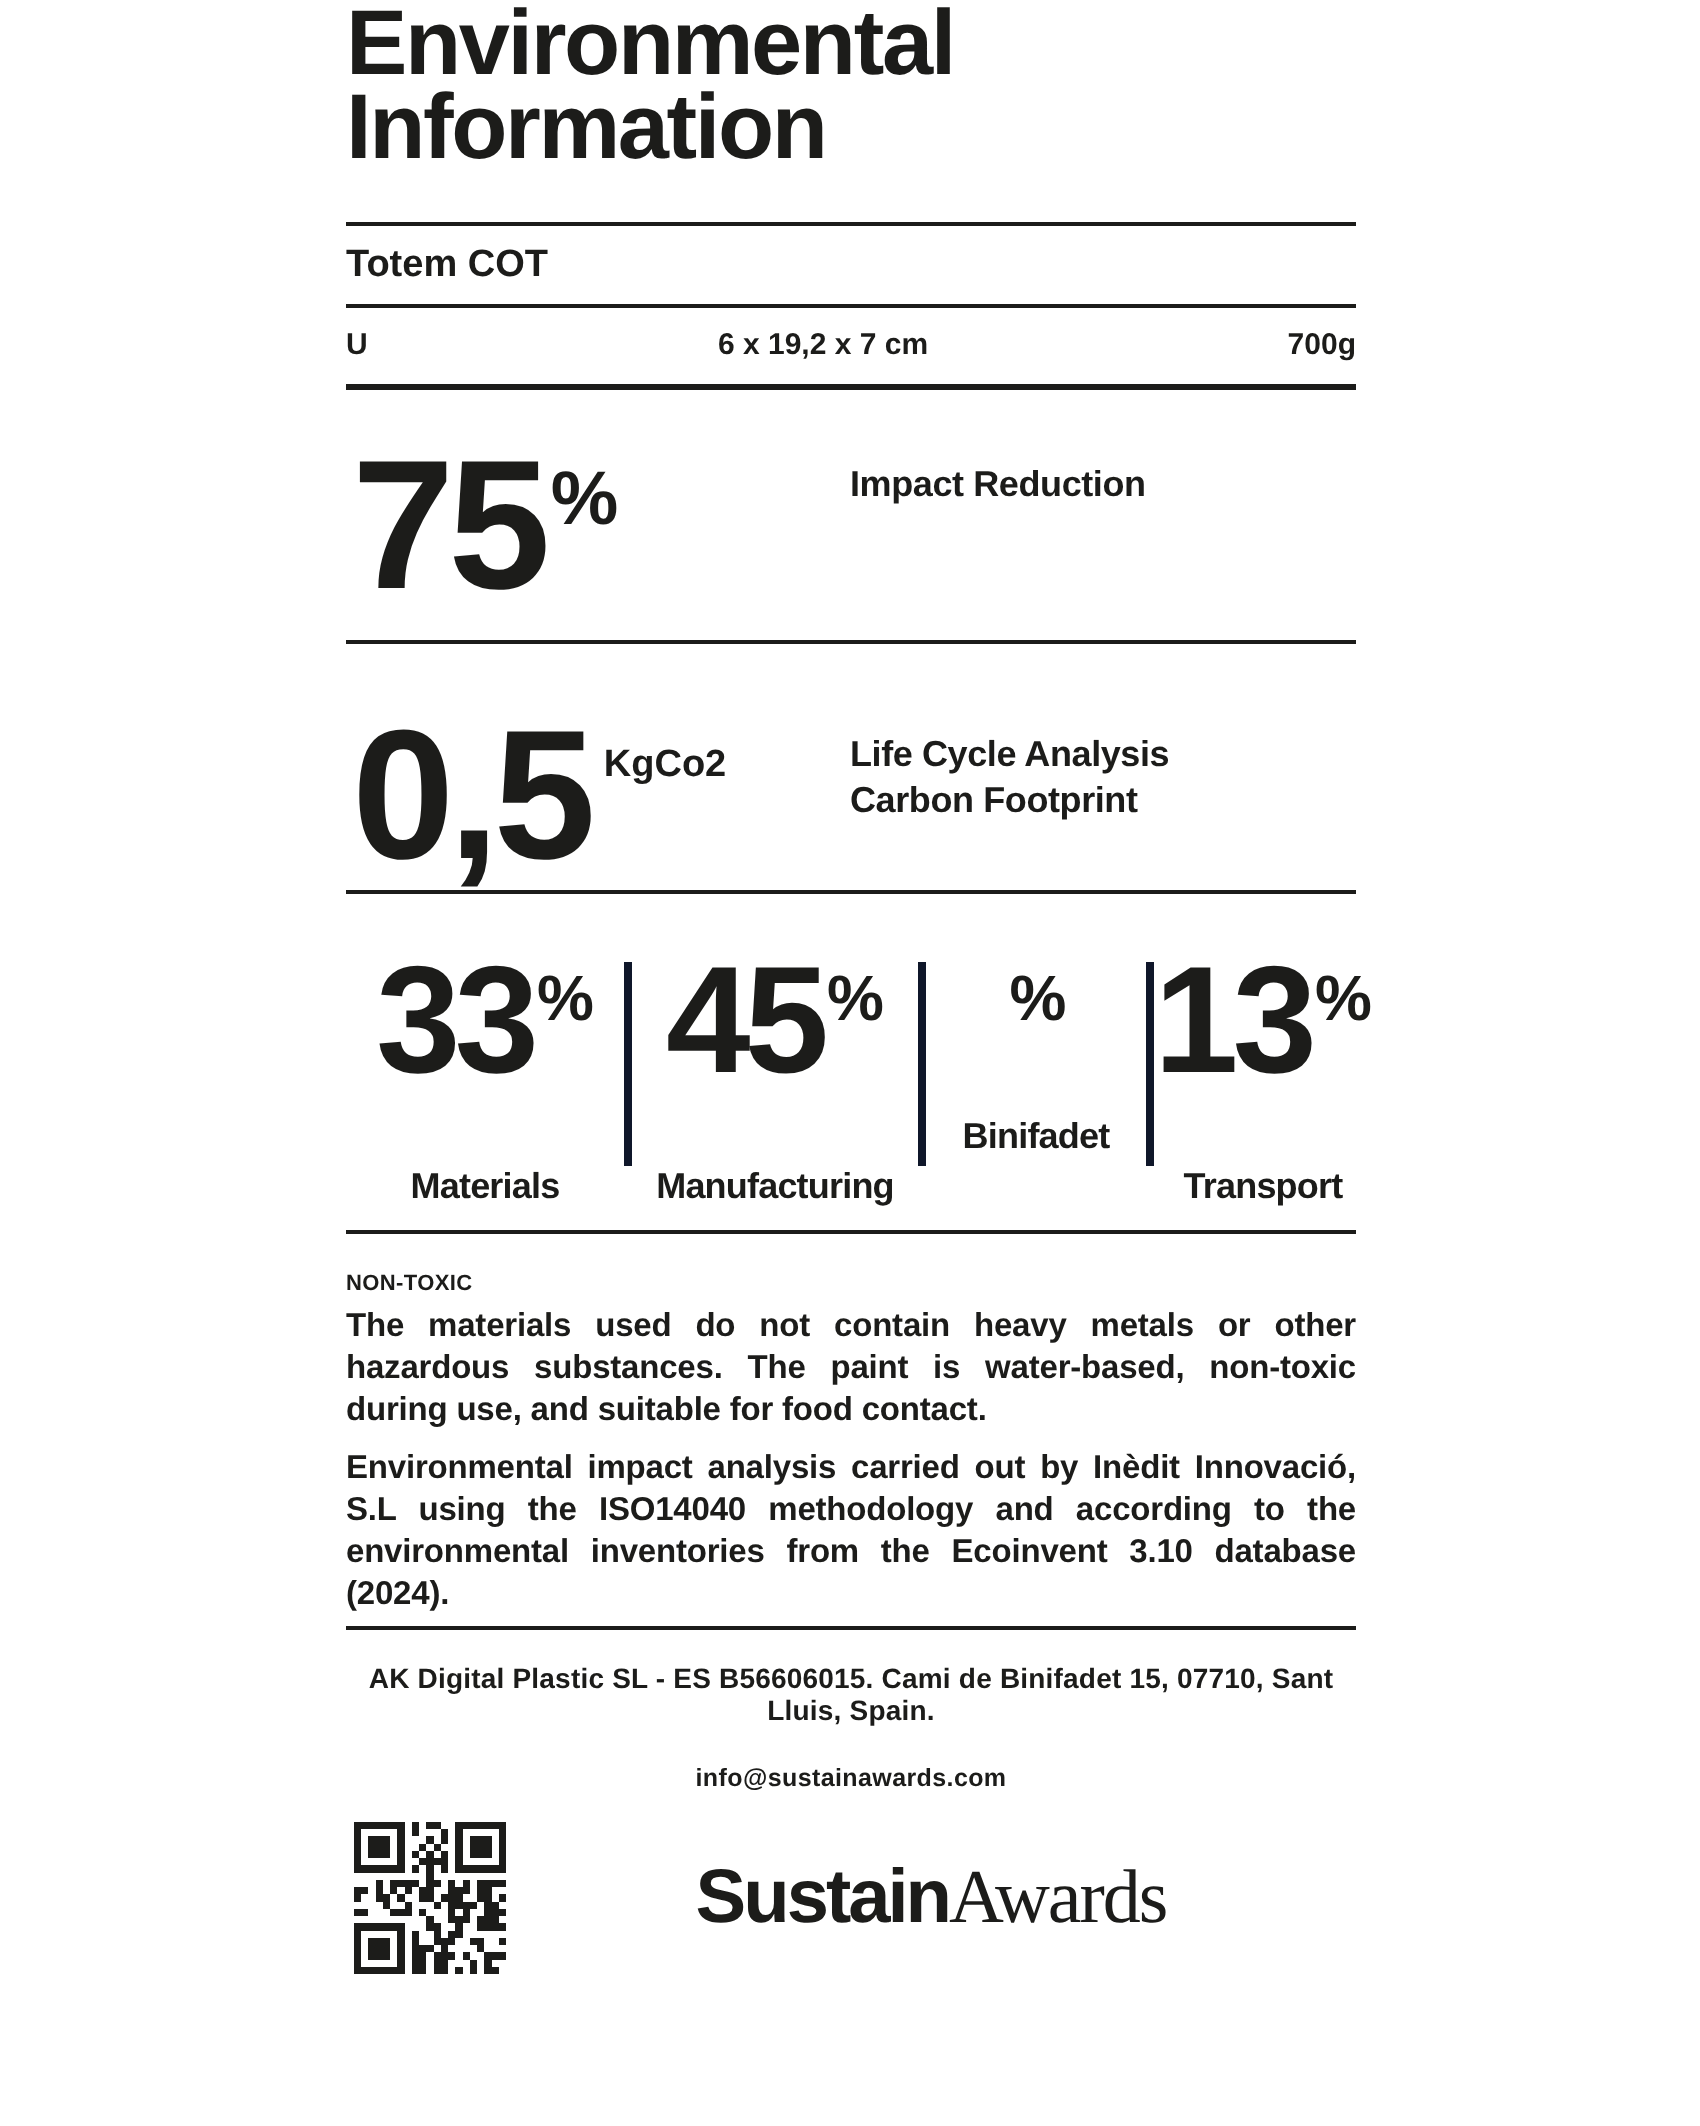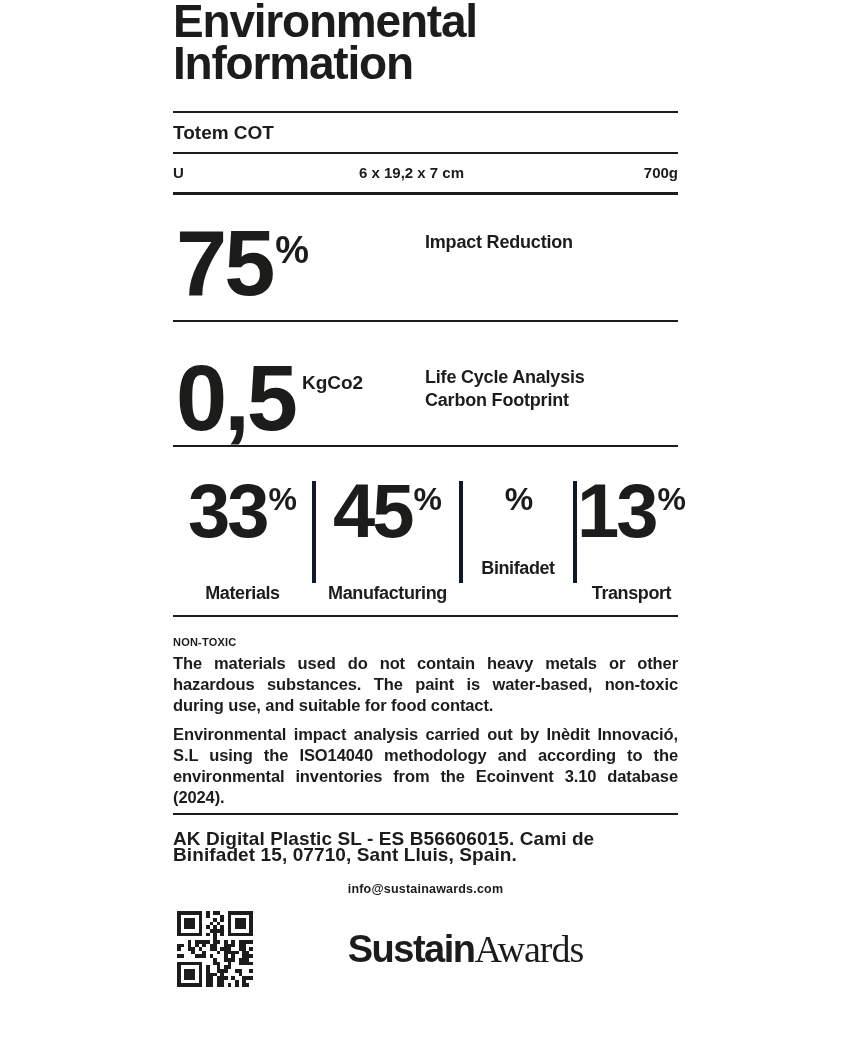--- a/index.html
+++ b/index.html
@@ -43,21 +43,21 @@
   .col-num{display:flex;align-items:flex-start;}
   .col-num .num2{font-size:76px;line-height:0.78;letter-spacing:-3px;}
   .col-num .sup2{font-size:32px;line-height:1;padding-top:2px;margin-left:2px;}
   .col-label{font-size:18px;letter-spacing:-0.4px;margin-top:13px;text-align:center;white-space:nowrap;}
 
   .notes{box-sizing:border-box;height:196px;padding-top:15px;}
   .note-heading{margin:0;font-size:11px;line-height:21px;letter-spacing:0.2px;}
   .note-body{margin:0;font-size:16.5px;line-height:21px;text-align:justify;letter-spacing:-0.1px;}
   .note-body.methodology{margin-top:8px;}
 
-  .company{margin:16px 0 0;text-align:left;font-size:19px;line-height:16px;letter-spacing:0.1px;}
+  .company{margin:16px 0 0;text-align:center;font-size:14px;line-height:16px;letter-spacing:0.1px;}
   .email{margin:19px 0 0;text-align:center;font-size:12.5px;line-height:14px;letter-spacing:0.2px;}
 
   .brand-row{margin-top:15px;display:flex;align-items:center;}
   .qr{width:76px;height:76px;margin-left:4px;flex:0 0 auto;}
   .logo{flex:1;text-align:center;font-size:38px;line-height:1;white-space:nowrap;}
   .logo-sans{font-weight:700;letter-spacing:-1.5px;}
   .logo-serif{font-family:"Liberation Serif",serif;font-weight:400;letter-spacing:-1px;}
 </style>
 </head>
 <body>

